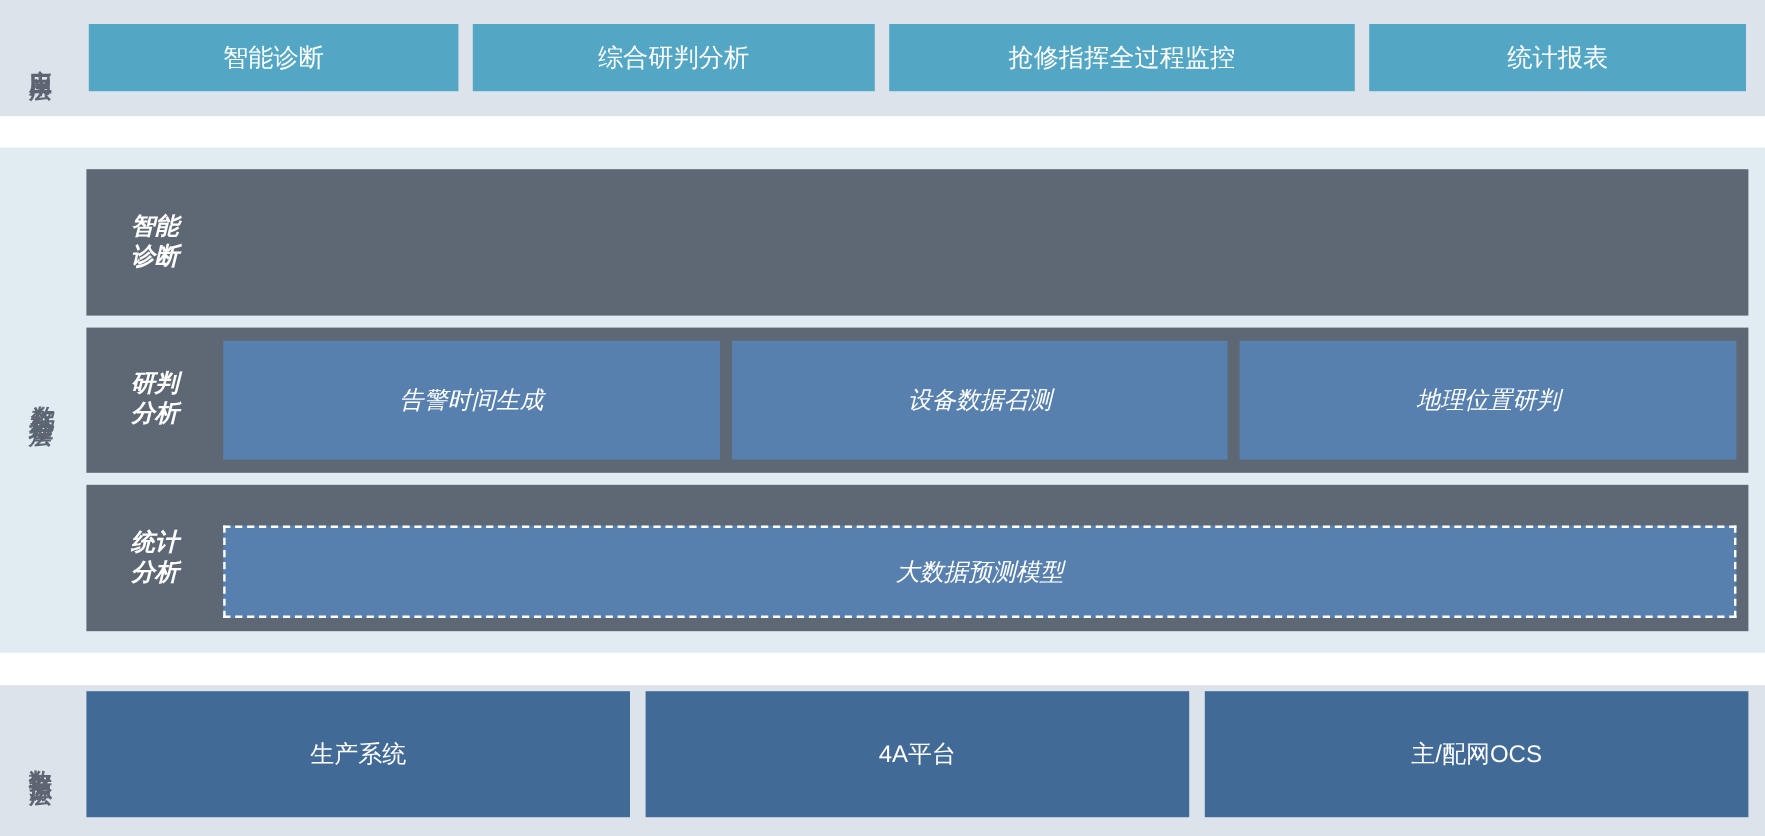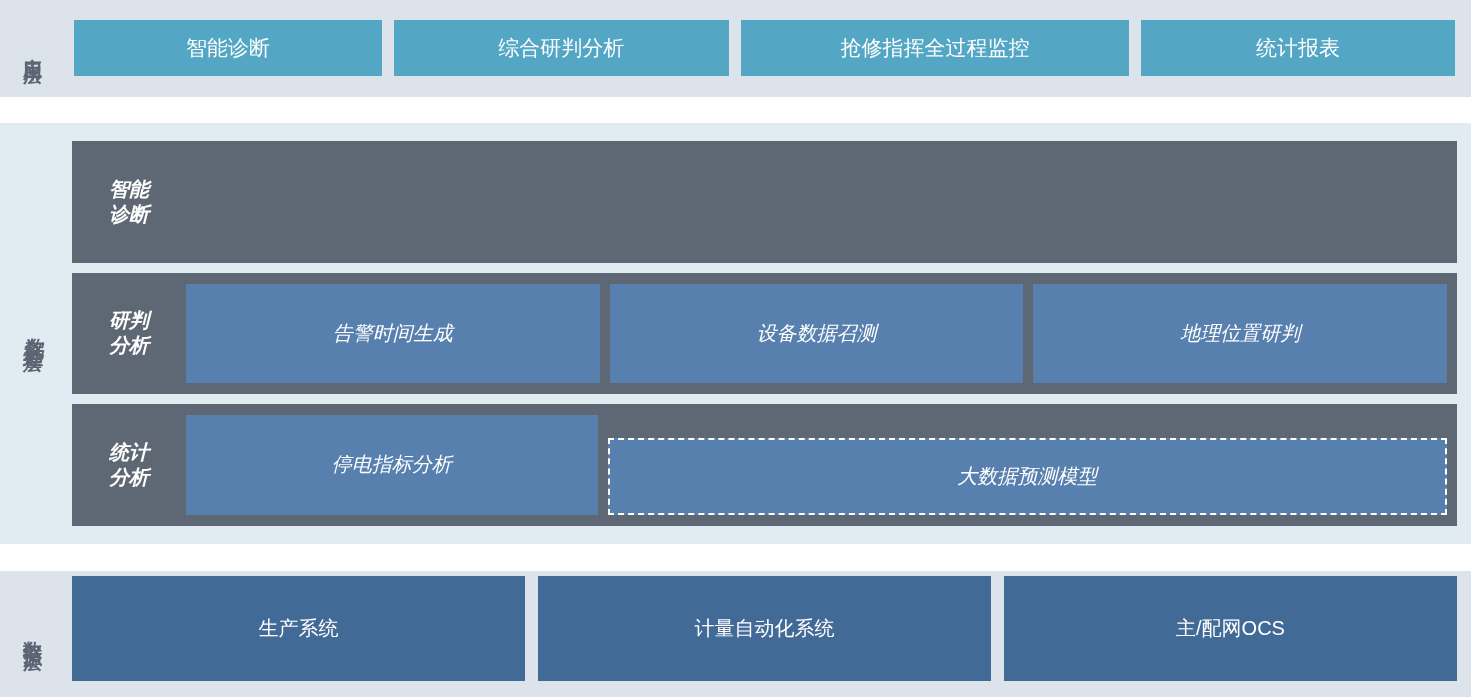--- a/index.html
+++ b/index.html
@@ -228,39 +228,38 @@
           <div class="proc-box">设备数据召测</div>
           <div class="proc-box">地理位置研判</div>
         </div>
       </div>
 
 
       <div class="proc-row">
         <div class="proc-row-label">统计
 分析</div>
         <div class="proc-cells">
-          <div class="proc-box solid-narrow">停电指标分析</div>
           <div class="proc-box dashed">大数据预测模型</div>
         </div>
       </div>
 
     </div>
   </section>
 
   <div class="gap-sm"></div>
 
   <section class="layer layer-src">
     <div class="layer-label">
       <span class="vtext">数据源层</span>
     </div>
     <div class="layer-body">
 
       <div class="src-row">
         <div class="src-box">生产系统</div>
-        <div class="src-box">计量自动化系统</div>
+        <div class="src-box">4A平台</div>
         <div class="src-box">主/配网OCS</div>
       </div>
 
 
     </div>
   </section>
 
 </div>
 
 </body></html>

